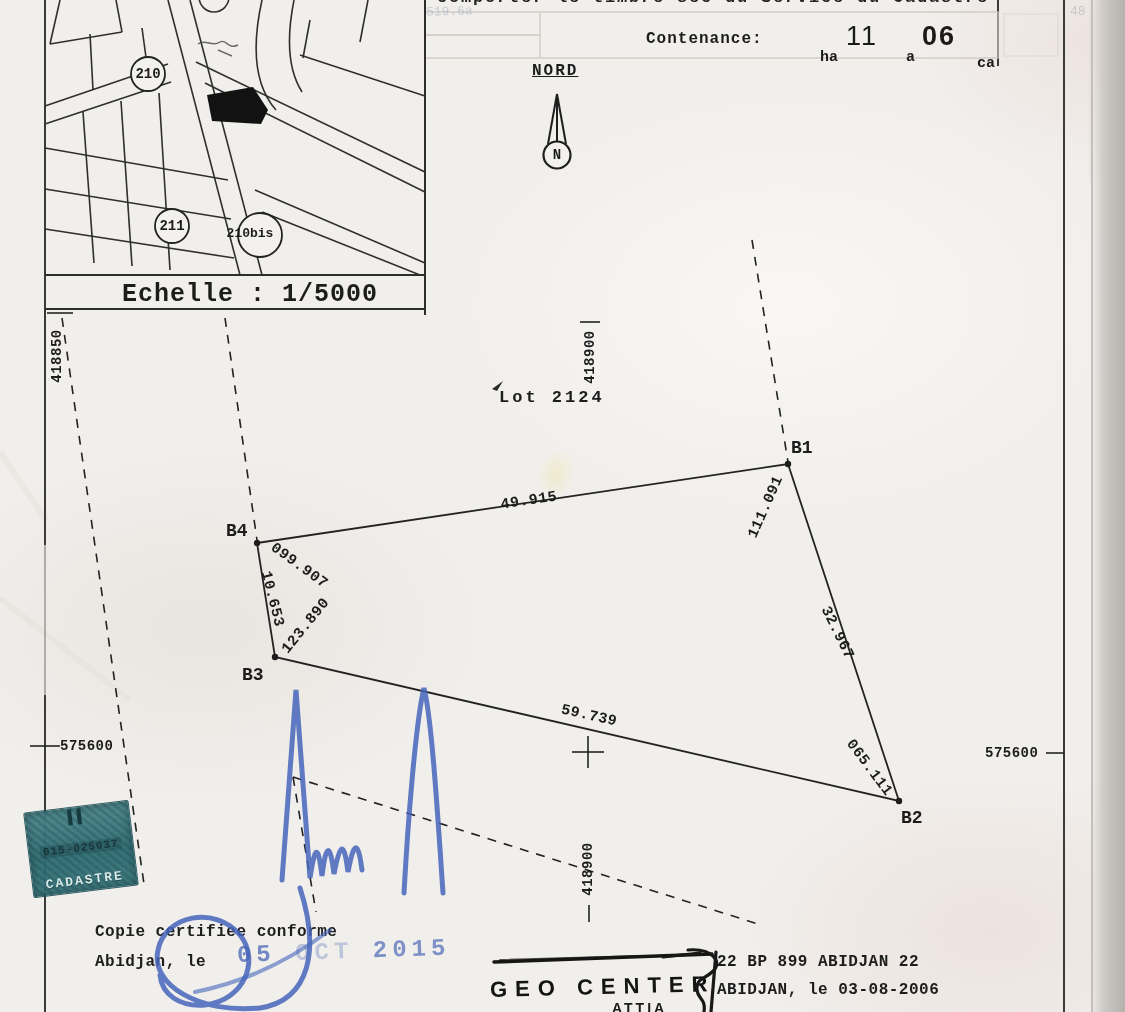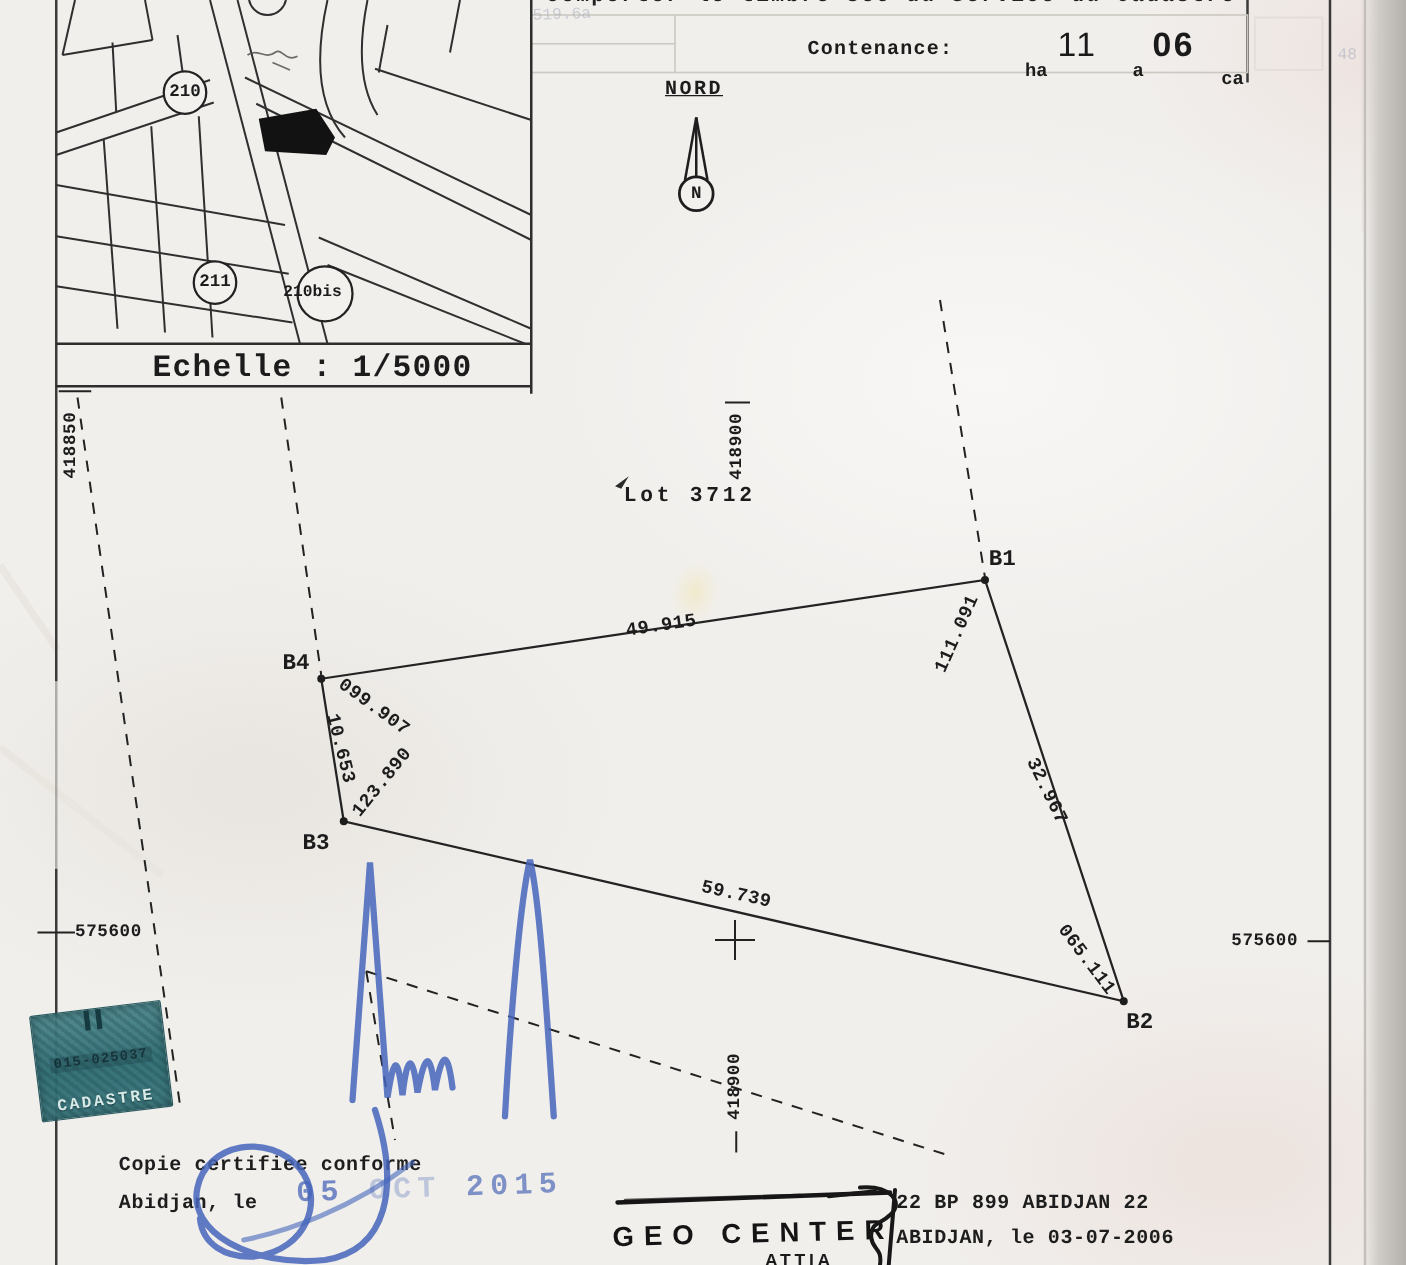--- a/index.html
+++ b/index.html
@@ -162,38 +162,38 @@
     <path d="M492,389 L503,381 L497,391 Z" fill="#2b2b2b"></path>
   </svg>
 
   <div class="edge-line"></div>
   <div class="edge-strip"></div>
 
   <div class="stain"></div>
 
   <div class="abs mono-b top-note" style="left:437px;top:-12px;">comporter le timbre sec du Service du Cadastre</div>
   <div class="abs faint" style="left:426px;top:4px;transform:rotate(-2deg);">519.6a</div>
-  <div class="abs faint" style="left:1070px;top:4px;margin-top:32px;">48</div>
+  <div class="abs faint" style="left:1070px;top:4px;">48</div>
 
   <div class="abs mono-b cont-label" style="left:646px;top:30px;">Contenance:</div>
   <div class="abs mono-b unit" style="left:820px;top:33px;">ha</div>
   <div class="abs bigval" style="left:846px;top:21px;">11</div>
   <div class="abs mono-b unit" style="left:906px;top:33px;">a</div>
   <div class="abs bigval" style="left:922px;top:21px;font-weight:bold;">06</div>
   <div class="abs mono-b unit" style="left:977px;top:39px;">ca</div>
 
   <div class="abs mono-b parcel-num ctr" style="left:148px;top:74px;">210</div>
   <div class="abs mono-b parcel-num ctr" style="left:172px;top:226px;">211</div>
   <div class="abs mono-b parcel-num ctr" style="left:250px;top:233px;font-size:13px;">210bis</div>
   <div class="abs mono-b echelle" style="left:122px;top:280px;">Echelle : 1/5000</div>
 
   <div class="abs mono-b nord" style="left:532px;top:62px;text-decoration:underline;">NORD</div>
   <div class="abs mono-b nletter ctr" style="left:557px;top:155px;">N</div>
 
-  <div class="abs mono-b lot" style="left:499px;top:388px;">Lot 3712</div>
+  <div class="abs mono-b lot" style="left:499px;top:388px;">Lot 2124</div>
 
   <div class="abs mono-b vlabel" style="left:791px;top:438px;">B1</div>
   <div class="abs mono-b vlabel" style="left:901px;top:808px;">B2</div>
   <div class="abs mono-b vlabel" style="left:242px;top:665px;">B3</div>
   <div class="abs mono-b vlabel" style="left:226px;top:521px;">B4</div>
 
   <div class="abs mono-b dim" style="left:529px;top:501px;transform:translate(-50%,-50%) rotate(-8.5deg);">49.915</div>
   <div class="abs mono-b dim" style="left:766px;top:507px;transform:translate(-50%,-50%) rotate(-66deg);">111.091</div>
   <div class="abs mono-b dim" style="left:837px;top:633px;transform:translate(-50%,-50%) rotate(64deg);">32.967</div>
   <div class="abs mono-b dim" style="left:869px;top:768px;transform:translate(-50%,-50%) rotate(53deg);">065.111</div>
@@ -217,21 +217,21 @@
   <div class="abs mono-b foot" style="left:95px;top:923px;">Copie certifiee conforme</div>
   <div class="abs mono-b foot" style="left:95px;top:953px;">Abidjan, le</div>
 
   <div class="abs date-stamp" style="left:237px;top:942px;">
     <span class="d">05</span>
     <span class="m">OCT</span>
     <span class="y">2015</span>
   </div>
 
   <div class="abs mono-b foot" style="left:717px;top:953px;">22 BP 899 ABIDJAN 22</div>
-  <div class="abs mono-b foot" style="left:717px;top:981px;">ABIDJAN, le 03-07-2006</div>
+  <div class="abs mono-b foot" style="left:717px;top:981px;">ABIDJAN, le 03-08-2006</div>
 
   <div class="abs geo-stamp-text" style="left:490px;top:974px;">GEO CENTER</div>
   <div class="abs attia" style="left:612px;top:1000px;">ATTIA</div>
 
   <svg width="1125" height="1012" viewBox="0 0 1125 1012">
     <g stroke="#161616" stroke-width="3.5" fill="none" stroke-linecap="round">
       <path d="M494,962 L712,954"></path>
       <path d="M500,960 L640,956" stroke-width="2" opacity=".7"></path>
     </g>
     <g stroke="#181818" stroke-width="3.2" fill="none" stroke-linecap="round">

